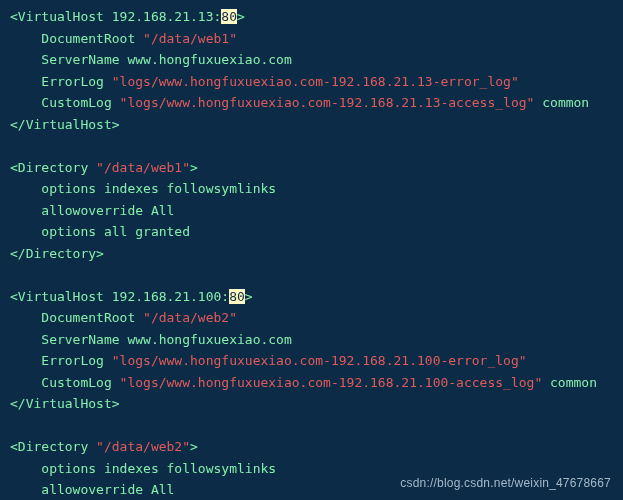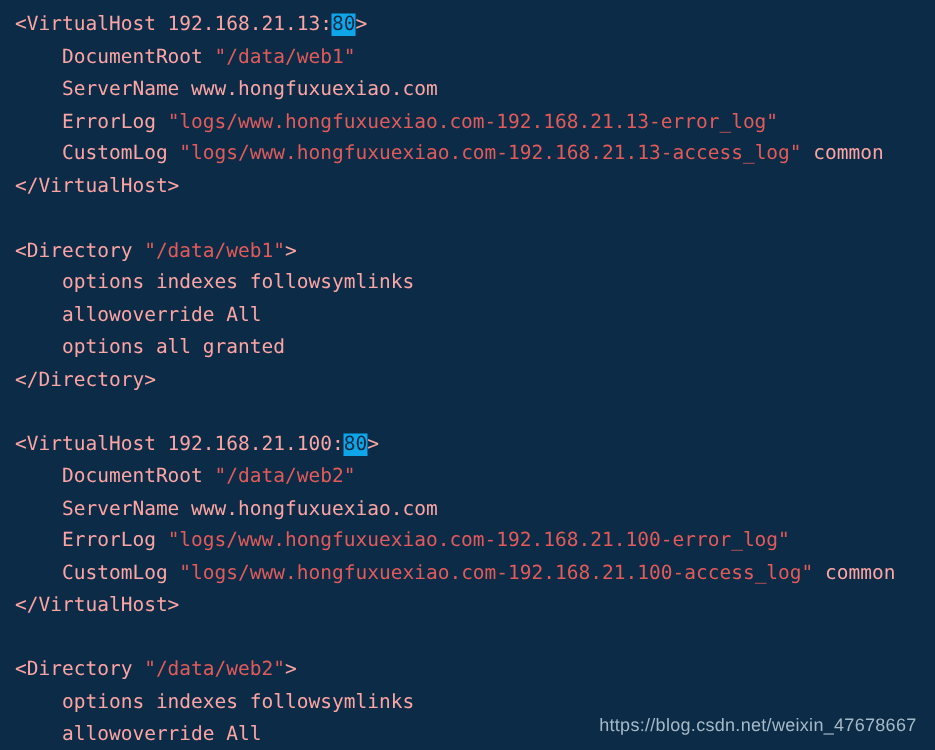--- a/index.html
+++ b/index.html
@@ -15,23 +15,23 @@
     font-size: 13px;
     line-height: 21.5px;
     color: #d9e6f2;
     position: relative;
   }
   pre.code {
     margin: 0;
     padding: 6px 10px 6px 10px;
     white-space: pre;
   }
-  .txt   { color: #fca5a5; }
+  .txt   { color: #86efac; }
   .str   { color: #e25b5b; }
-  .hl    { color: #102a43; background: #0ea5e9; }
+  .hl    { color: #102a43; background: #fef9c3; }
   .watermark {
     position: absolute;
     right: 12px;
     bottom: 6px;
     color: #a6b9c8;
     font-family: Arial, Helvetica, sans-serif;
     font-size: 12px;
     letter-spacing: 0.2px;
     pointer-events: none;
   }
@@ -58,13 +58,13 @@
 <span class="txt">    ErrorLog </span><span class="str">"logs/www.hongfuxuexiao.com-192.168.21.100-error_log"</span>
 <span class="txt">    CustomLog </span><span class="str">"logs/www.hongfuxuexiao.com-192.168.21.100-access_log"</span><span class="txt"> common</span>
 <span class="txt">&lt;/VirtualHost&gt;</span>
 
 <span class="txt">&lt;Directory </span><span class="str">"/data/web2"</span><span class="txt">&gt;</span>
 <span class="txt">    options indexes followsymlinks</span>
 <span class="txt">    allowoverride All</span>
 
 </pre>
 
-<div class="watermark">https://blog.csdn.net/weixin_47678667</div>
+<div class="watermark">csdn://blog.csdn.net/weixin_47678667</div>
 
 </body></html>

